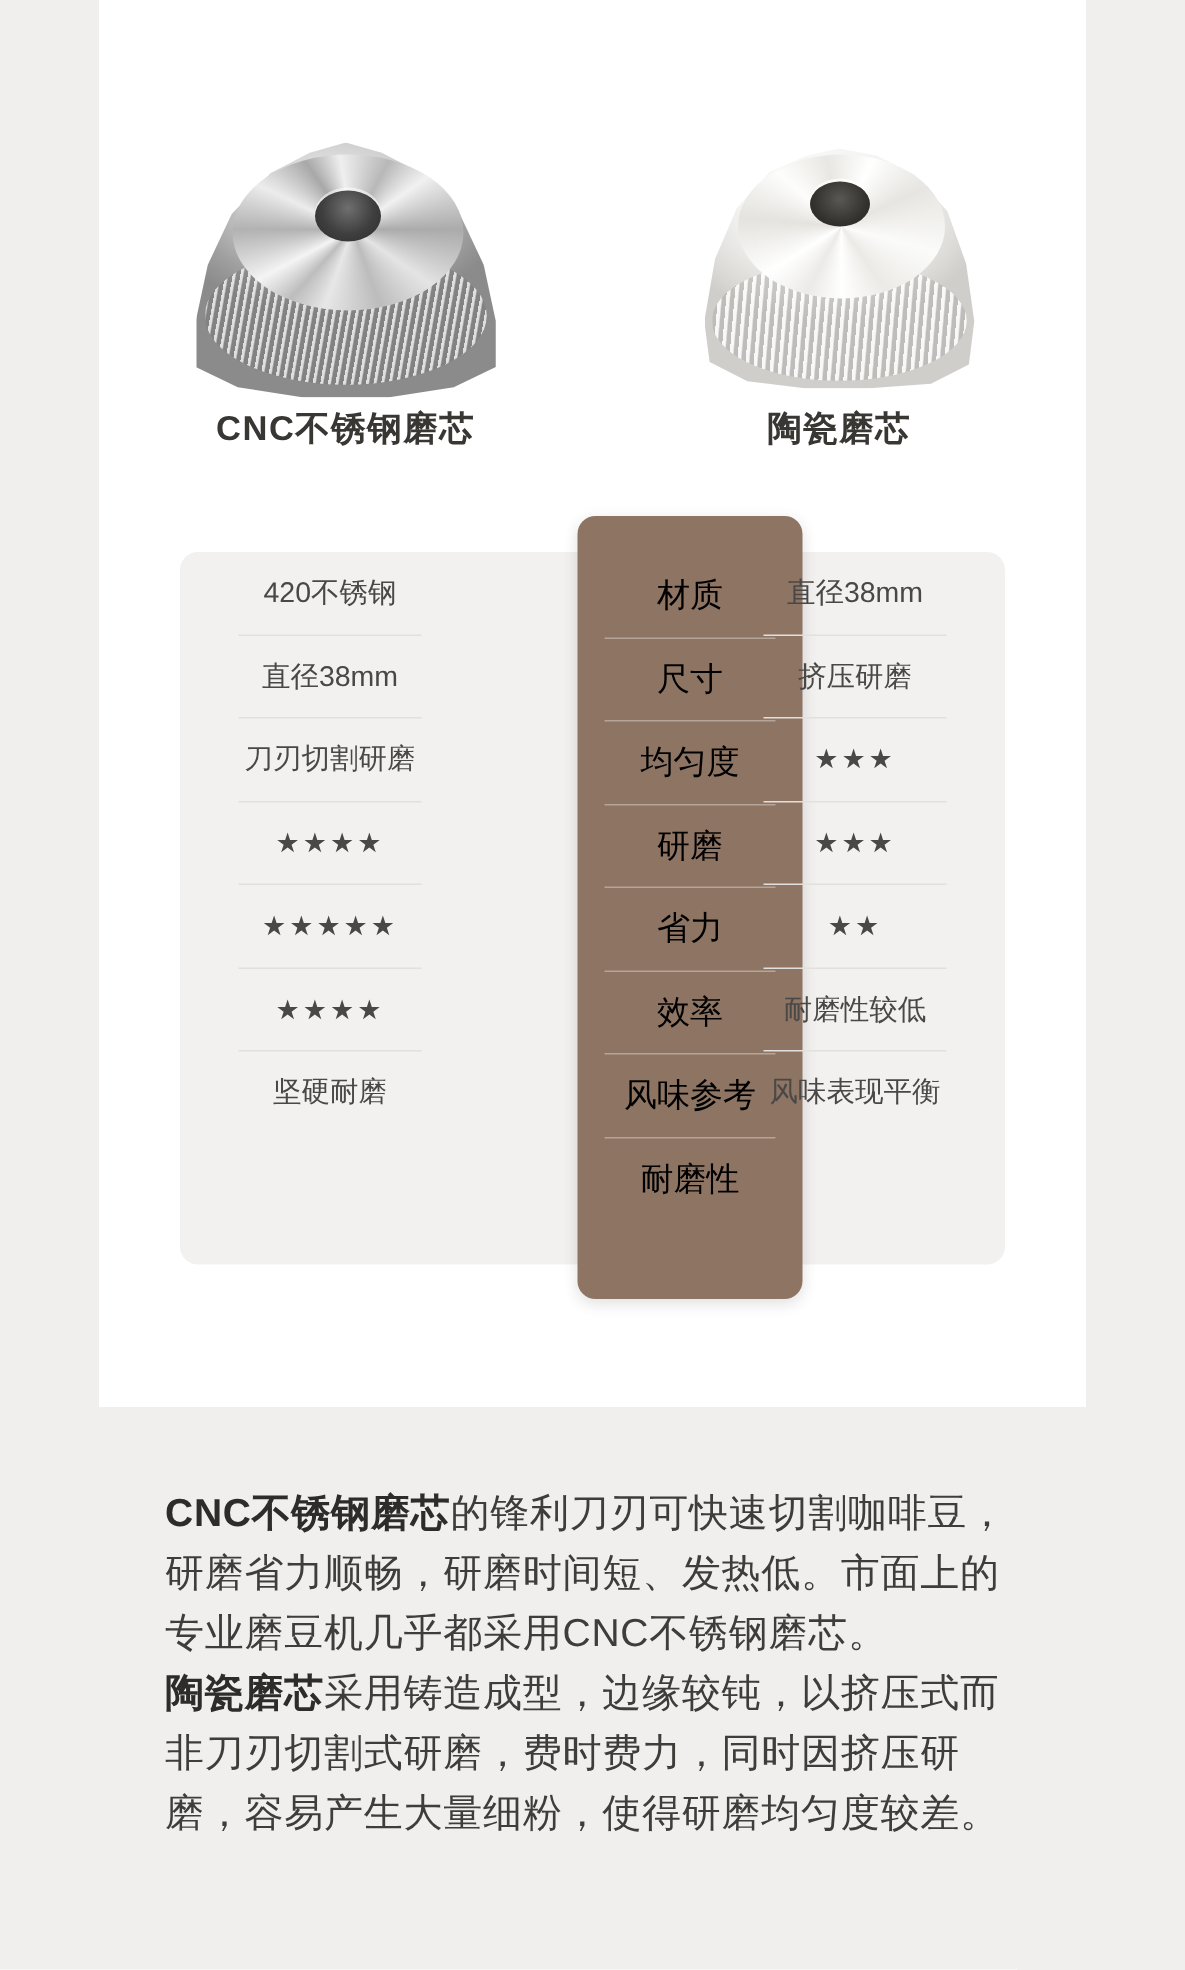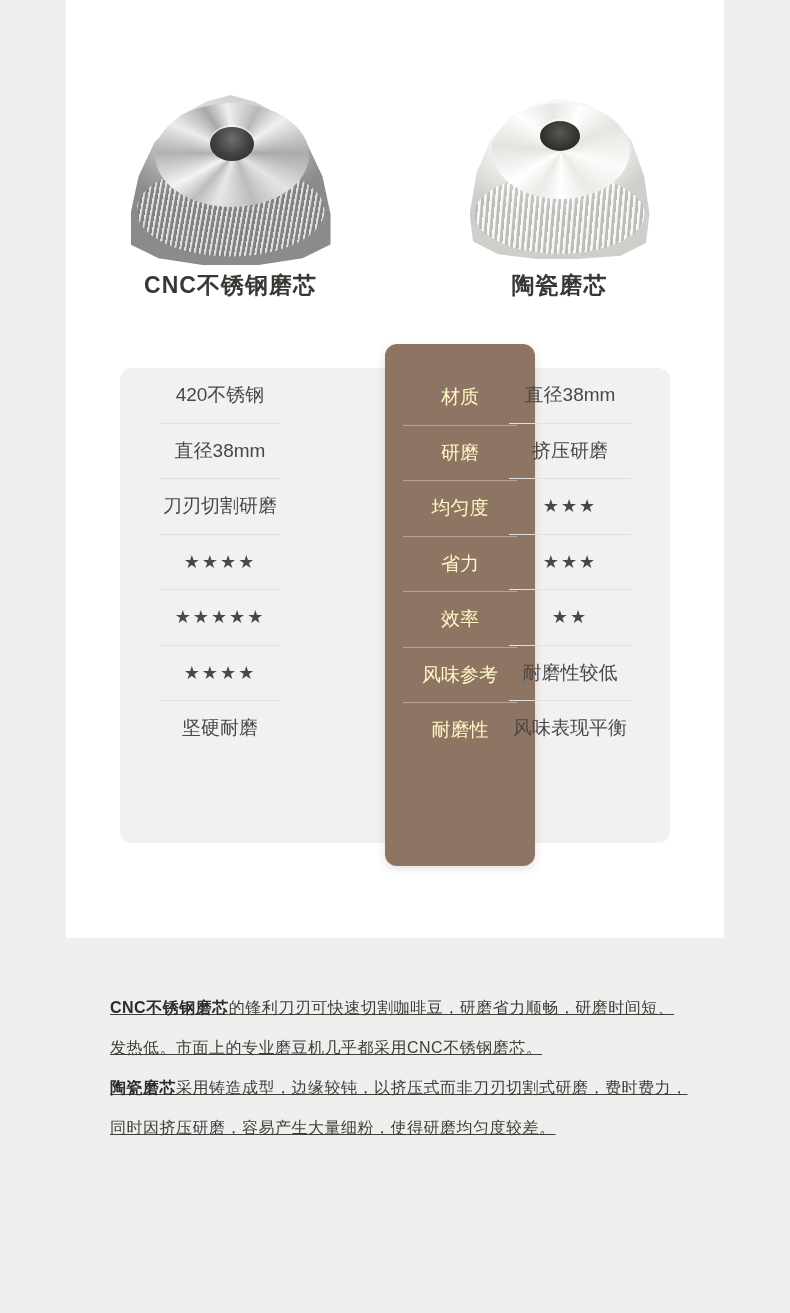--- a/index.html
+++ b/index.html
@@ -224,37 +224,36 @@
     height: 522px;
     background: #8e7463;
     border-radius: 12px;
     padding: 0 18px;
     box-sizing: border-box;
     box-shadow: 0 3px 10px rgba(0,0,0,.12);
   }
   .center-col .spacer { height: 26px; }
   .center-col .cell {
     height: 54.5px;
-    color: #fef9c3;
-    font-size: 19px;
+    color: #000000;
+    font-size: 22px;
     border-bottom: 1px solid rgba(255,255,255,.35);
   }
   .center-col .cell:last-child { border-bottom: none; }
 
   
   .copy {
     position: absolute;
     left: 110px;
     top: 988px;
     width: 578px;
-    font-size: 16px;
+    font-size: 26px;
     line-height: 40px;
     color: #3f3d3a;
     letter-spacing: .5px;
-    text-decoration: underline;
   }
   .copy p { margin: 0; }
   .copy b { font-weight: bold; color: #2e2c2a; }
 </style>
 </head>
 <body>
 
 <div class="page">
 
   <div class="card">
@@ -291,22 +290,23 @@
         <div class="cell">刀刃切割研磨</div>
         <div class="cell stars">★★★★</div>
         <div class="cell stars">★★★★★</div>
         <div class="cell stars">★★★★</div>
         <div class="cell">坚硬耐磨</div>
       </div>
 
       <div class="center-col">
         <div class="spacer"></div>
         <div class="cell">材质</div>
+        <div class="cell">尺寸</div>
+        <div class="cell">均匀度</div>
         <div class="cell">研磨</div>
-        <div class="cell">均匀度</div>
         <div class="cell">省力</div>
         <div class="cell">效率</div>
         <div class="cell">风味参考</div>
         <div class="cell">耐磨性</div>
       </div>
 
       <div class="col right">
         <div class="cell">直径38mm</div>
         <div class="cell">挤压研磨</div>
         <div class="cell stars">★★★</div>

